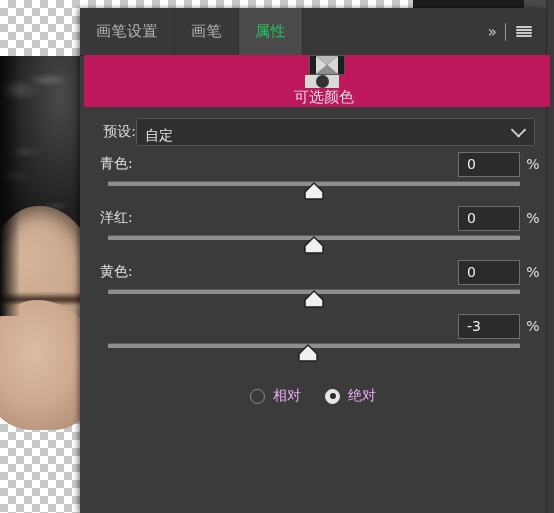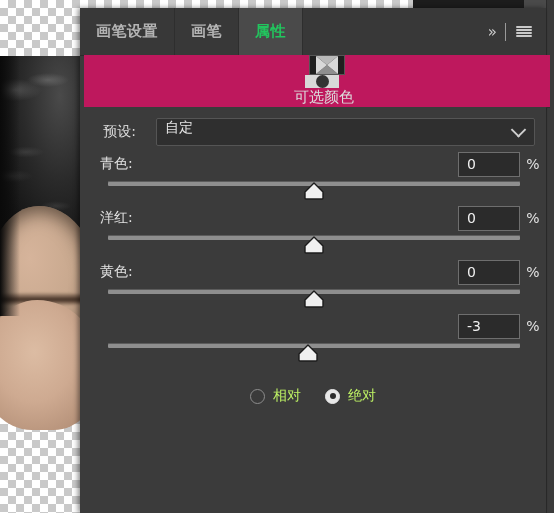--- a/index.html
+++ b/index.html
@@ -85,21 +85,20 @@
     position:absolute;left:0;top:0;width:466px;height:47px;
     background:#383838;display:flex;align-items:stretch;
     border-bottom:1px solid #2b2b2b;
   }
   .tab{
     display:flex;align-items:center;justify-content:center;
     padding:12px 16px;font-size:15px;color:#b4b4b4;
     border-right:1px solid #2e2e2e;
     letter-spacing:.5px;
     cursor:default;
-    font-weight:bold;
   }
   .tab.active{
     background:#4a4a4a;color:#22c55e;
     border-right:1px solid #2e2e2e;
   }
   .tab-spacer{flex:1;}
   .tab-icons{display:flex;align-items:center;gap:10px;padding:0 14px;}
   .chev{color:#d0d0d0;font-size:15px;letter-spacing:-2px;}
   .vrule{width:1px;height:18px;background:#9a9a9a;}
   .hamb{display:flex;flex-direction:column;justify-content:space-between;width:16px;height:12px;}
@@ -120,25 +119,25 @@
     margin-left:10px;width:34px;height:26px;background:#d8d8d8;
     display:flex;align-items:center;justify-content:center;
   }
   .maskicon .dot{width:13px;height:13px;border-radius:50%;background:#333;}
   .adjtitle{margin-left:14px;font-size:15px;color:#dcdcdc;}
 
   
   .pbody{position:absolute;left:0;top:99px;width:466px;height:406px;background:#3b3b3b;}
 
   .row{display:flex;align-items:center;height:34px;margin-top:8px;}
-  .row .lbl{width:56px;text-align:right;font-size:14px;color:#dcdcdc;margin-right:20px;}
+  .row .lbl{width:56px;text-align:right;font-size:14px;color:#dcdcdc;margin-right:0;}
   .select{
     flex:1;margin-right:11px;height:28px;background:#2f2f2f;
     border:1px solid #555;border-radius:2px;
-    display:flex;align-items:flex-start;padding:0 8px;box-sizing:border-box;
+    display:flex;align-items:flex-end;padding:0 8px;box-sizing:border-box;
     position:relative;
   }
   .select .val{font-size:14px;color:#e6e6e6;}
   .select .swatch{
     width:20px;height:17px;background:#8a8a8a;border:1px solid #6a6a6a;margin-right:6px;
   }
   .select .caret{
     position:absolute;right:10px;top:50%;width:9px;height:9px;
     border-right:2px solid #cfcfcf;border-bottom:2px solid #cfcfcf;
     transform:translateY(-70%) rotate(45deg);
@@ -169,21 +168,21 @@
   
   .radiorow{display:flex;align-items:center;justify-content:center;gap:24px;margin-top:22px;}
   .radio{display:flex;align-items:center;gap:8px;}
   .rcircle{
     width:15px;height:15px;border-radius:50%;
     background:#3a3a3a;border:1px solid #8d8d8d;
     display:flex;align-items:center;justify-content:center;box-sizing:border-box;
   }
   .rcircle.on{background:#e8e8e8;border:1px solid #e8e8e8;}
   .rcircle.on i{width:6px;height:6px;border-radius:50%;background:#2d2d2d;display:block;}
-  .rlabel{font-size:14px;color:#bef264;}
+  .rlabel{font-size:14px;color:#f0abfc;}
 </style>
 </head>
 <body>
 
 <div class="screen">
 
   <div class="canvas-area">
     <div class="photo">
       <div class="fabric"></div>
       <div class="skin1"></div>

